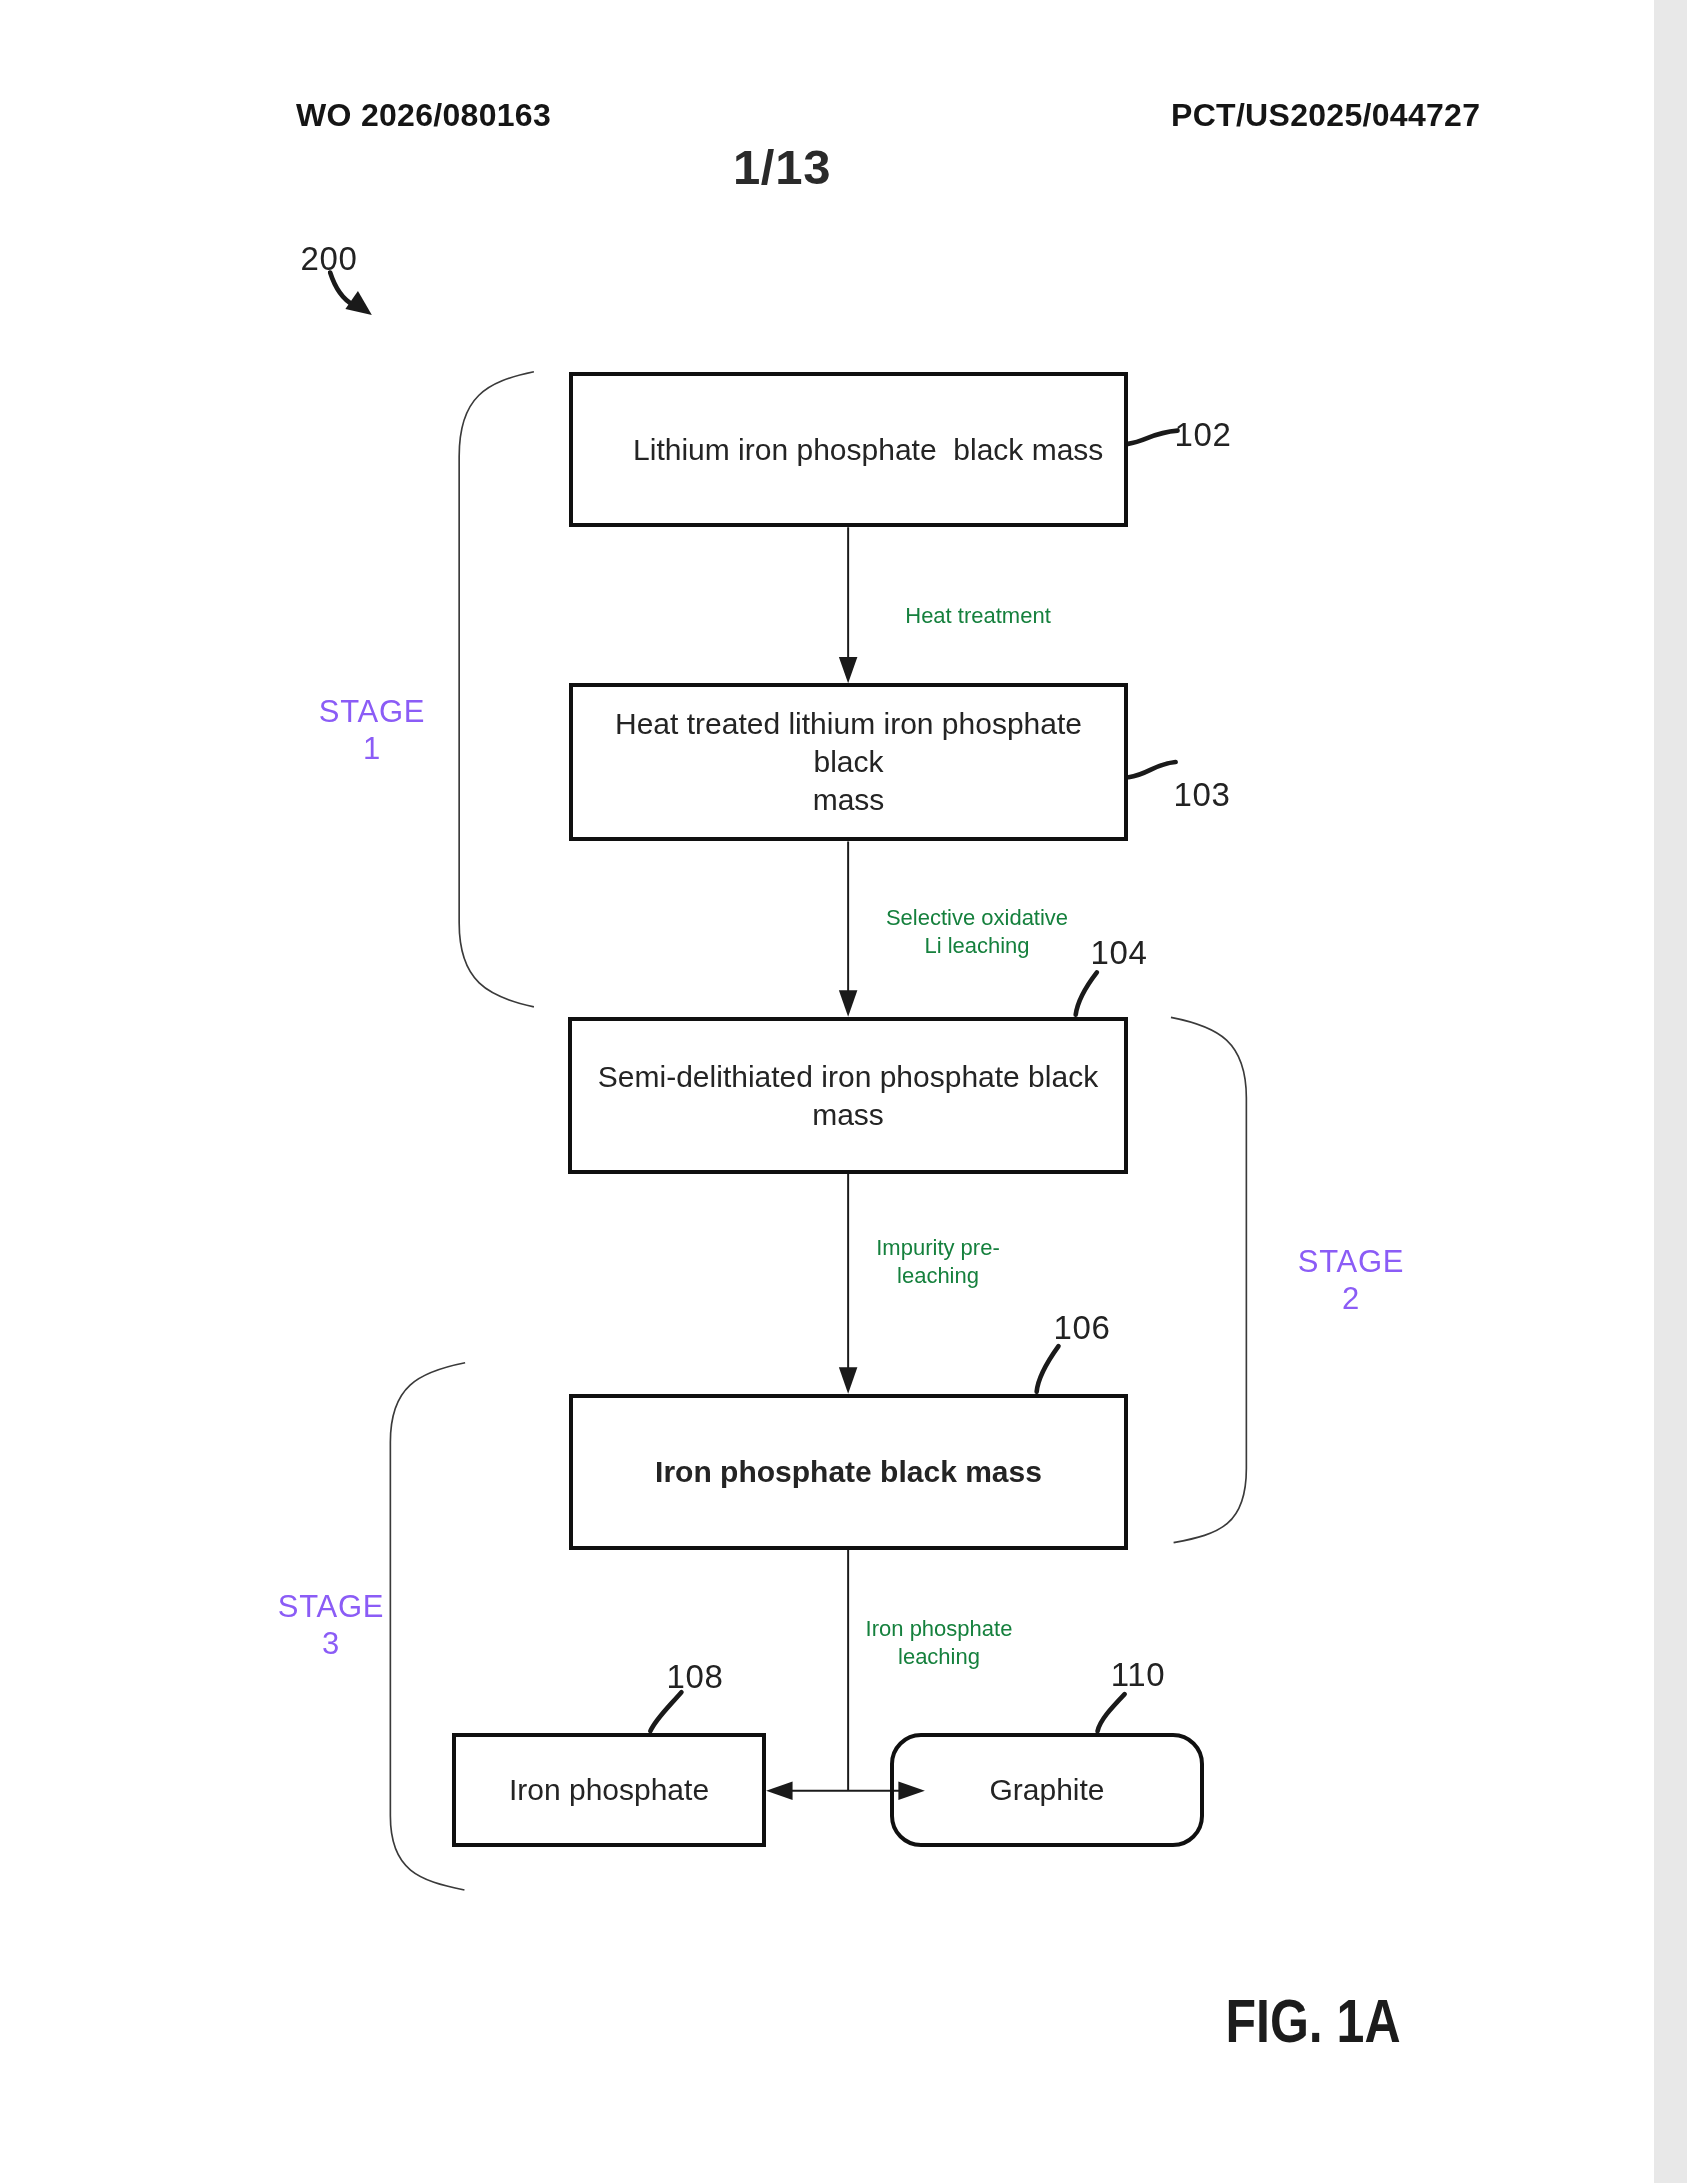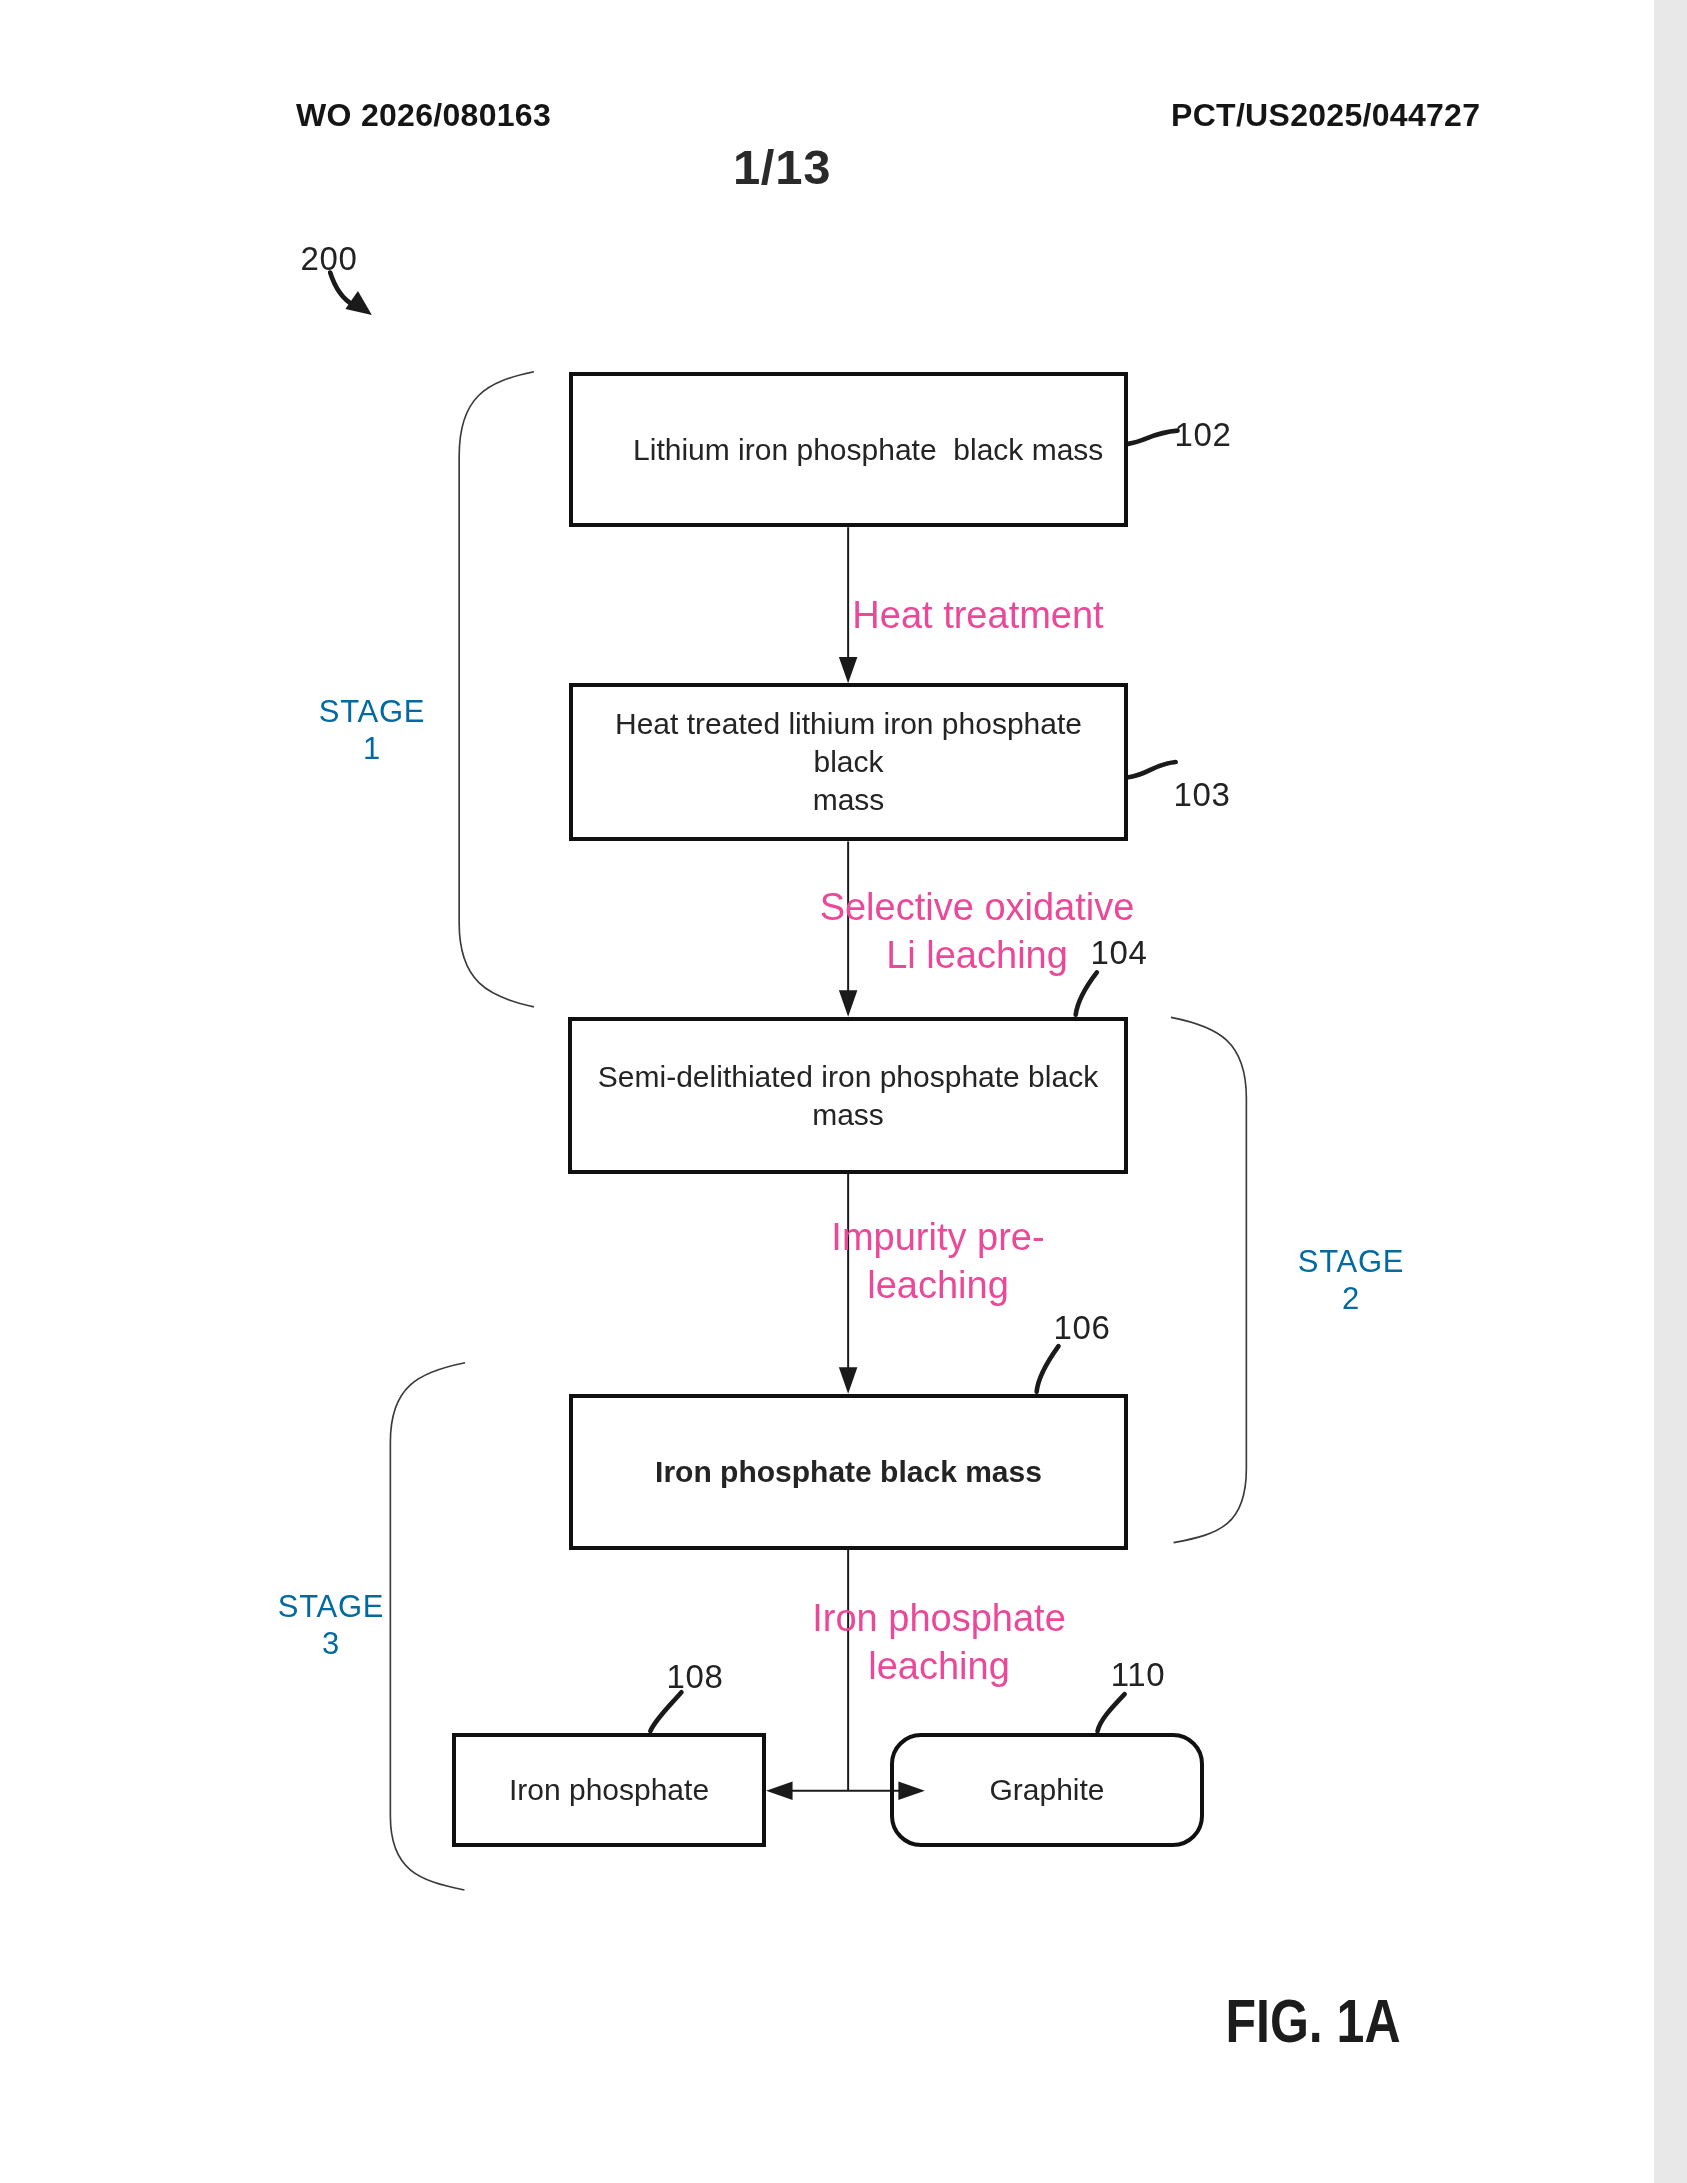--- a/index.html
+++ b/index.html
@@ -28,25 +28,25 @@
     padding:0 6.6px;
   }
   .box-102{left:569px;top:372px;width:559px;height:155px;padding-left:46px;}
   .box-103{left:569px;top:683px;width:559px;height:158px;}
   .box-104{left:568px;top:1017px;width:560px;height:157px;}
   .box-106{left:569px;top:1394px;width:559px;height:156px;font-weight:bold;}
   .box-108{left:452px;top:1733px;width:314px;height:114px;}
   .box-110{left:890px;top:1733px;width:314px;height:114px;border-radius:31px;}
   
   .edge-label{
-    font-size:38px;line-height:1.26;color:#ec4899;
+    font-size:22px;line-height:1.26;color:#15803d;
     text-align:center;white-space:pre-line;
   }
   .stage-label{
-    font-size:31px;line-height:1.2;color:#0369a1;
+    font-size:31px;line-height:1.2;color:#8b5cf6;
     text-align:center;white-space:pre-line;letter-spacing:0.7px;
   }
   .ref{font-size:33px;color:#222;letter-spacing:0.7px;}
   .figlabel{
     font-weight:bold;font-size:61px;color:#1c1c1c;
     transform:translate(-50%,-50%) scaleX(0.82);
     letter-spacing:0px;white-space:nowrap;
   }
   svg.overlay{position:absolute;left:0;top:0;}
   .ln{stroke:#1a1a1a;stroke-width:3;fill:none;}

